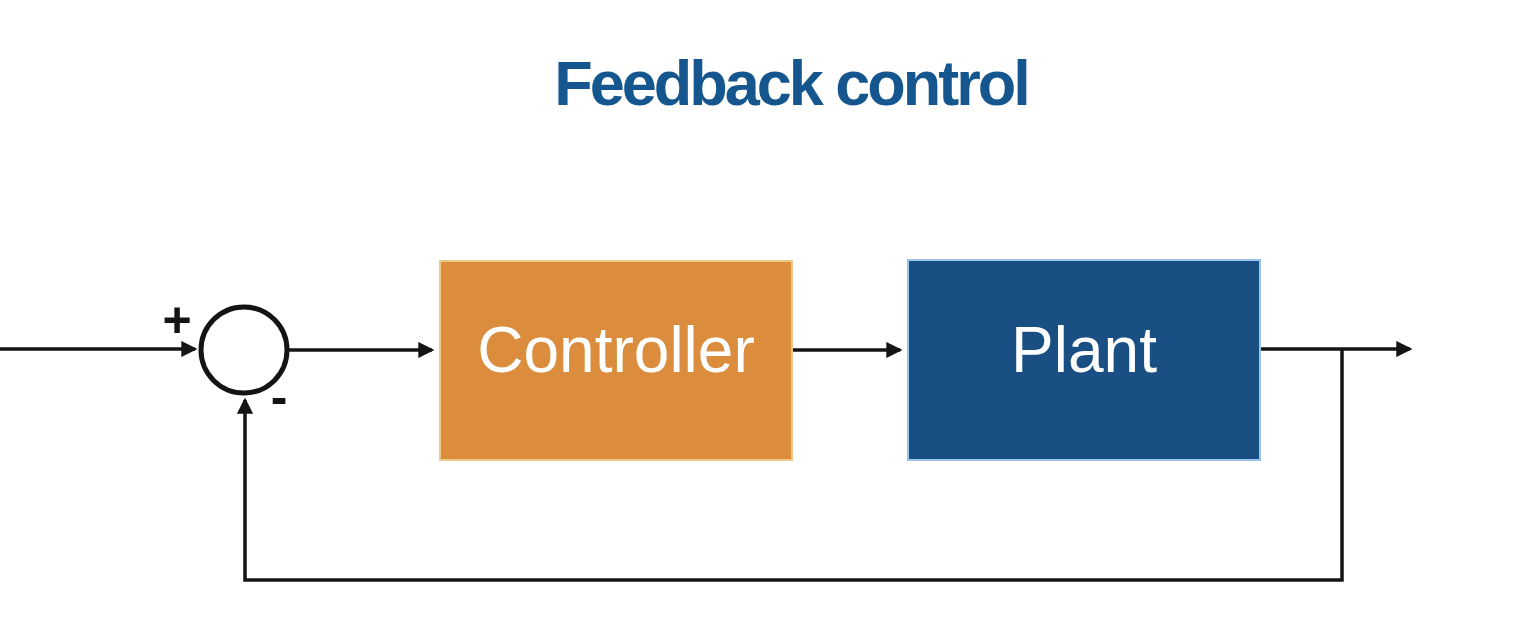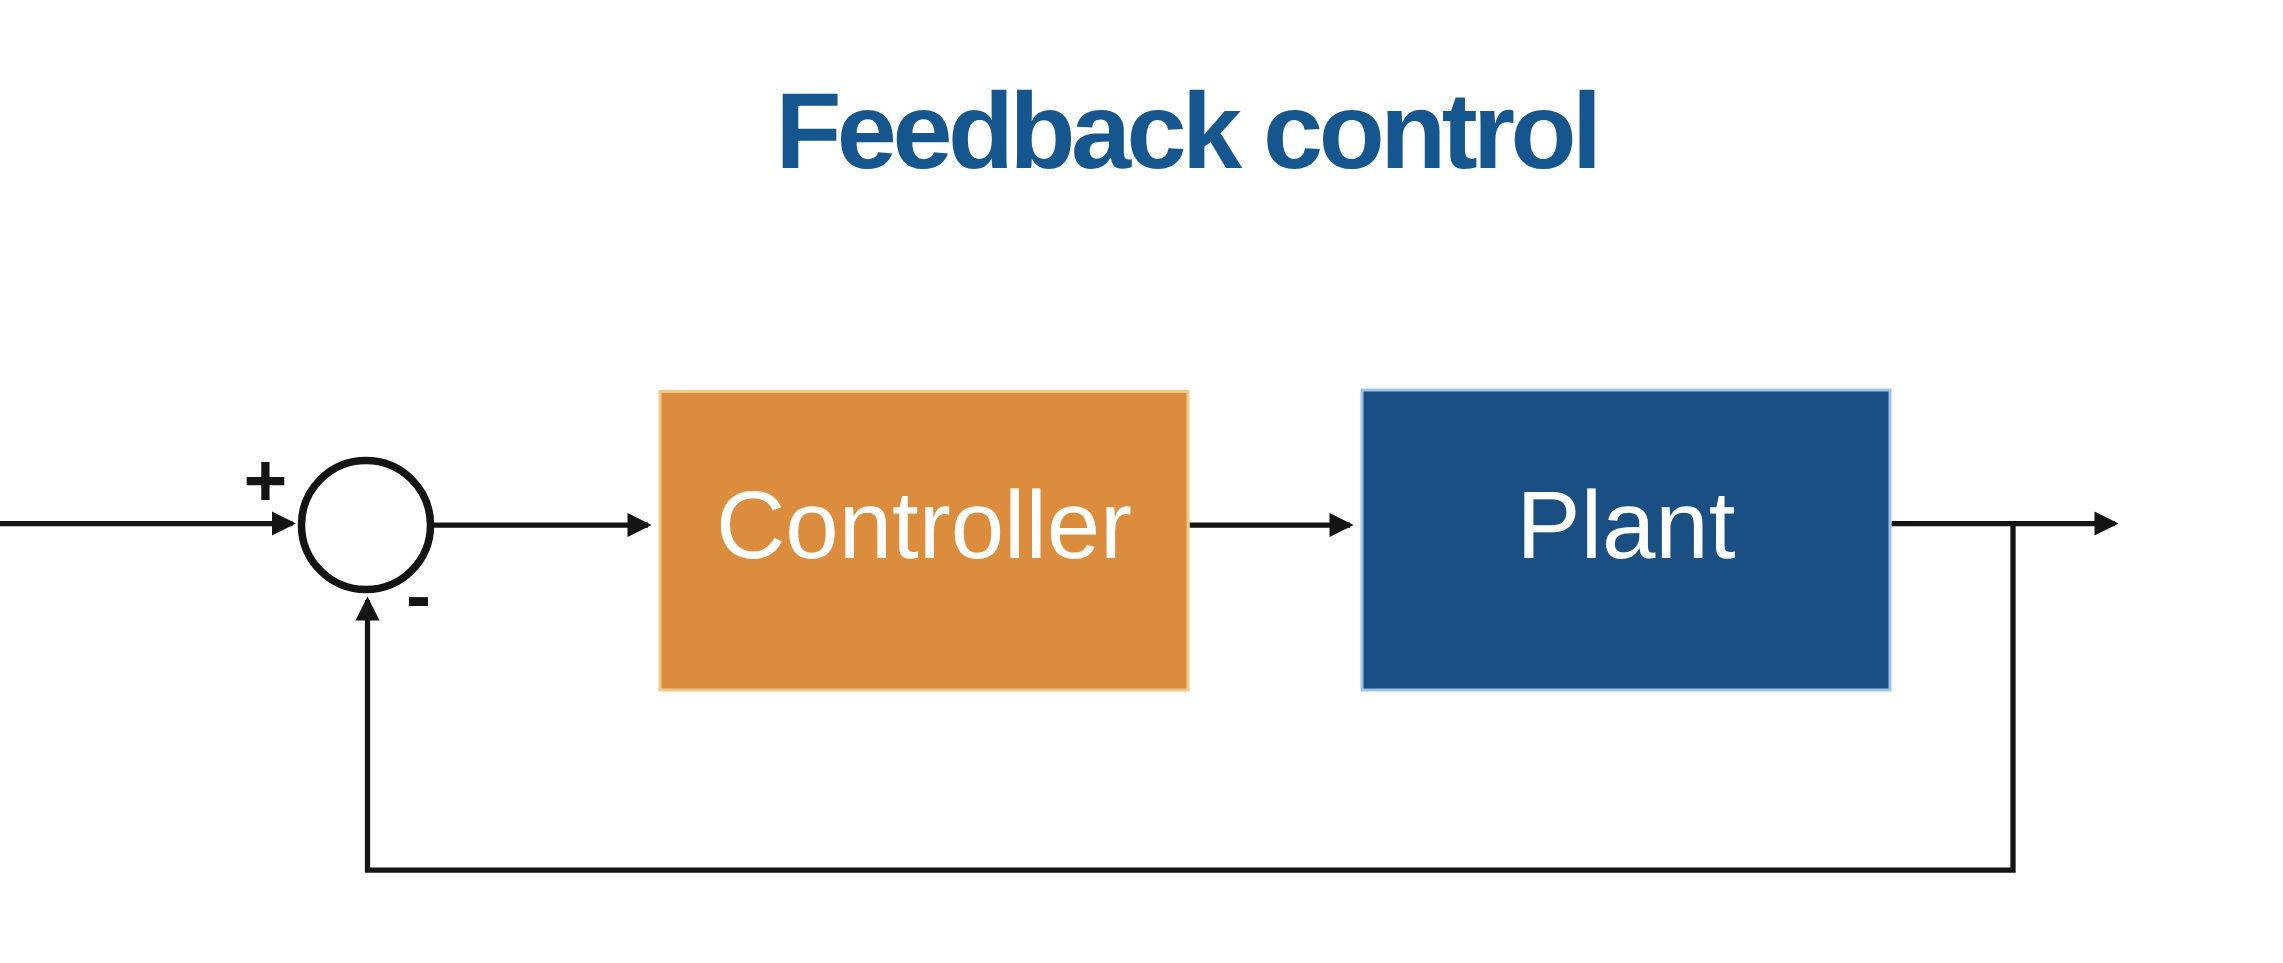--- a/index.html
+++ b/index.html
@@ -14,21 +14,21 @@
     height: 642px;
     background: var(--background, #ffffff);
     overflow: hidden;
   }
   .title {
     position: absolute;
     top: 52px;
     left: 60px;
     right: 0;
     text-align: center;
-    font-size: 72px;
+    font-size: 63px;
     line-height: 1;
     font-weight: bold;
     letter-spacing: -3px;
     color: var(--title_color, #16568F);
     white-space: nowrap;
   }
   svg.diagram {
     position: absolute;
     inset: 0;
   }

